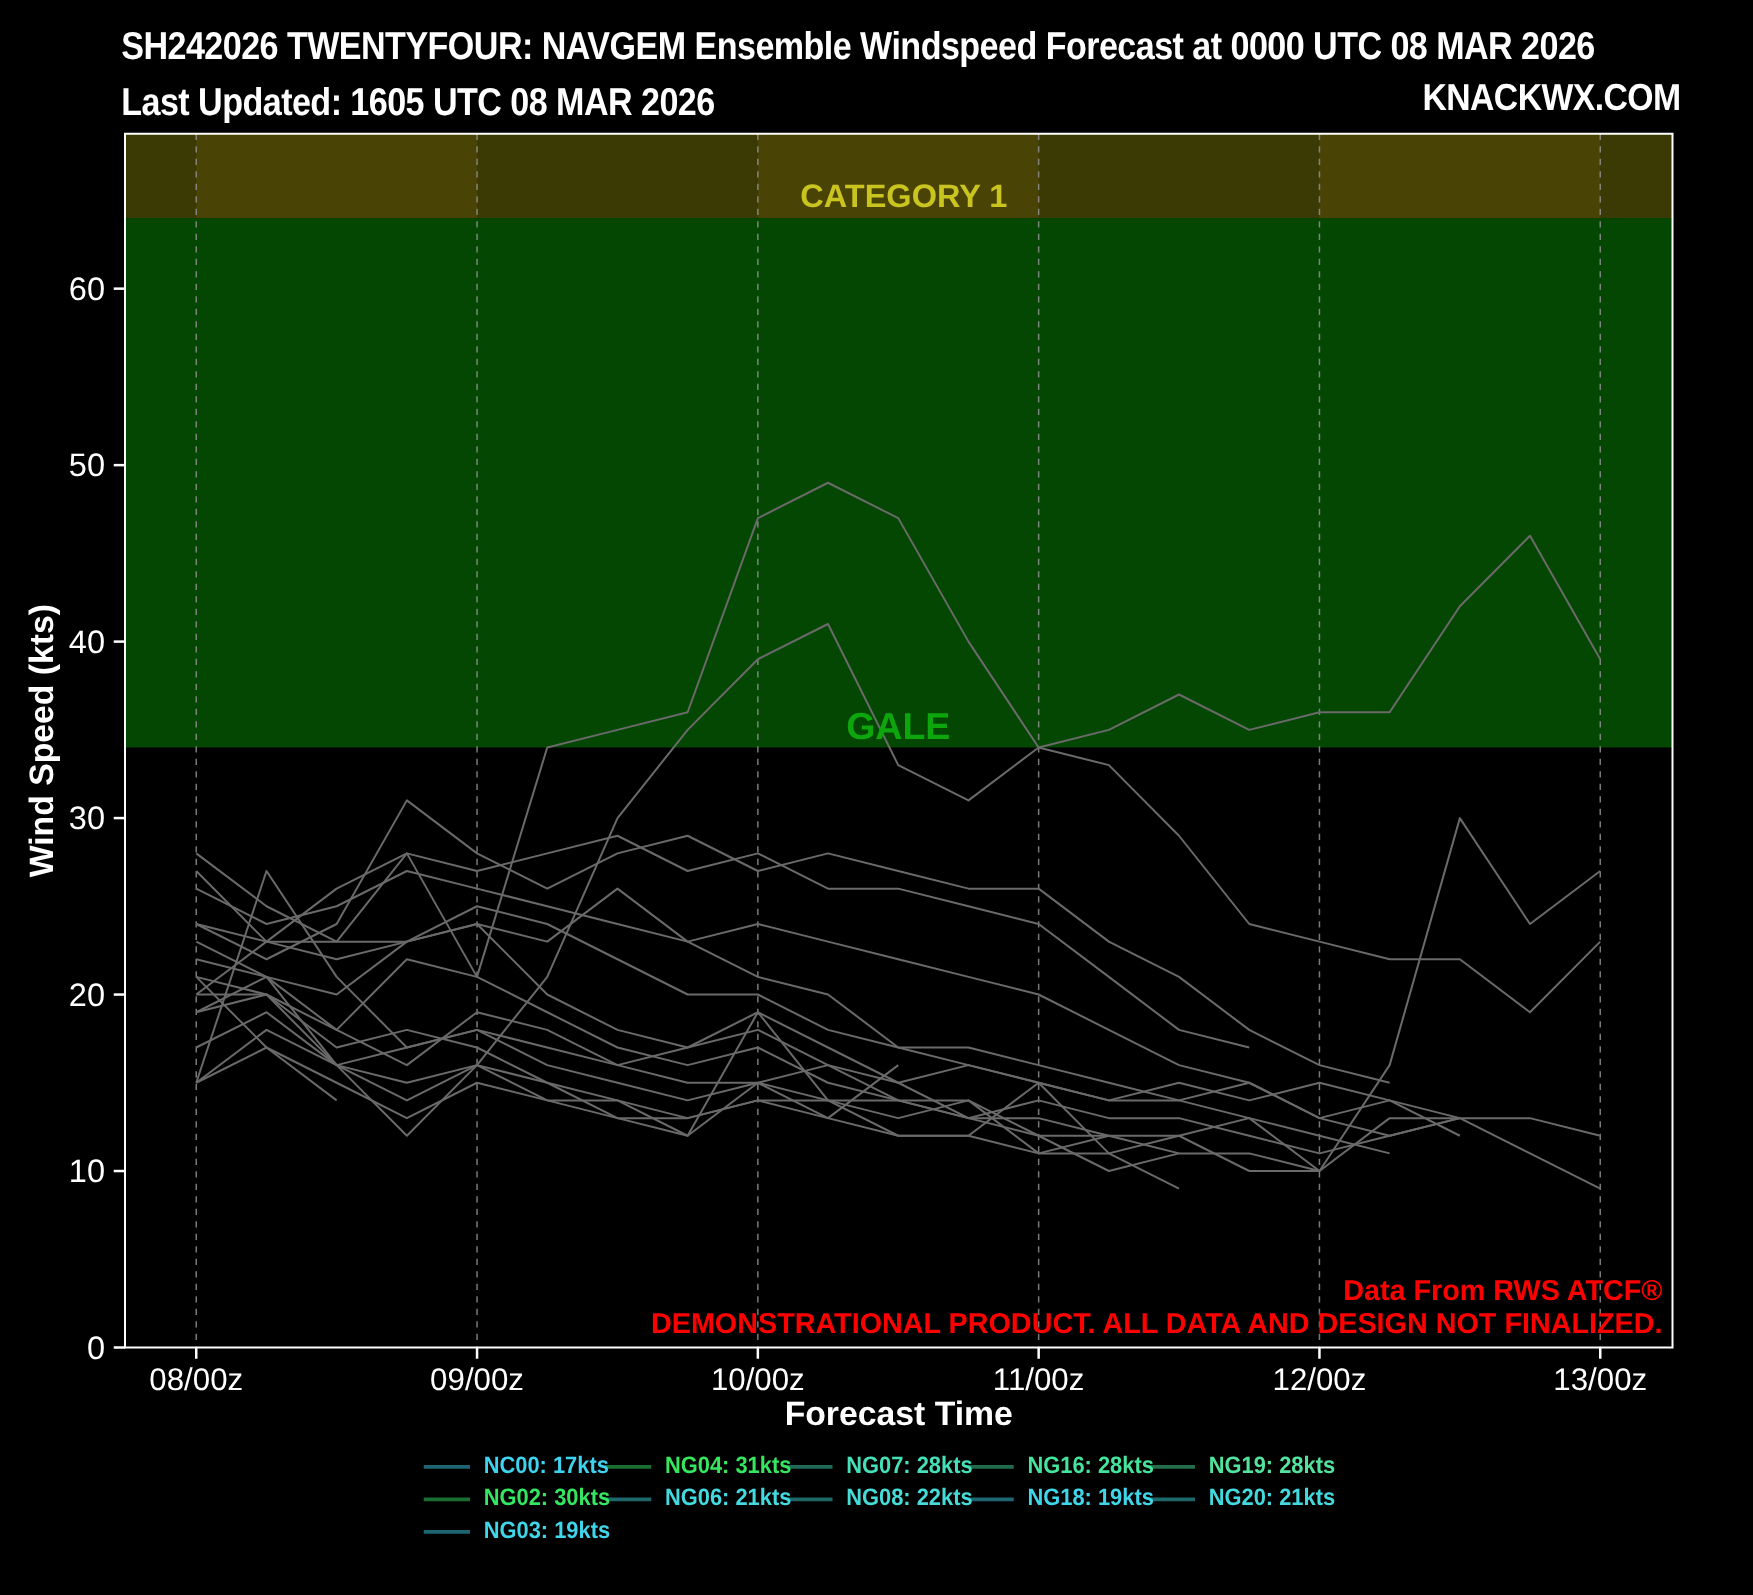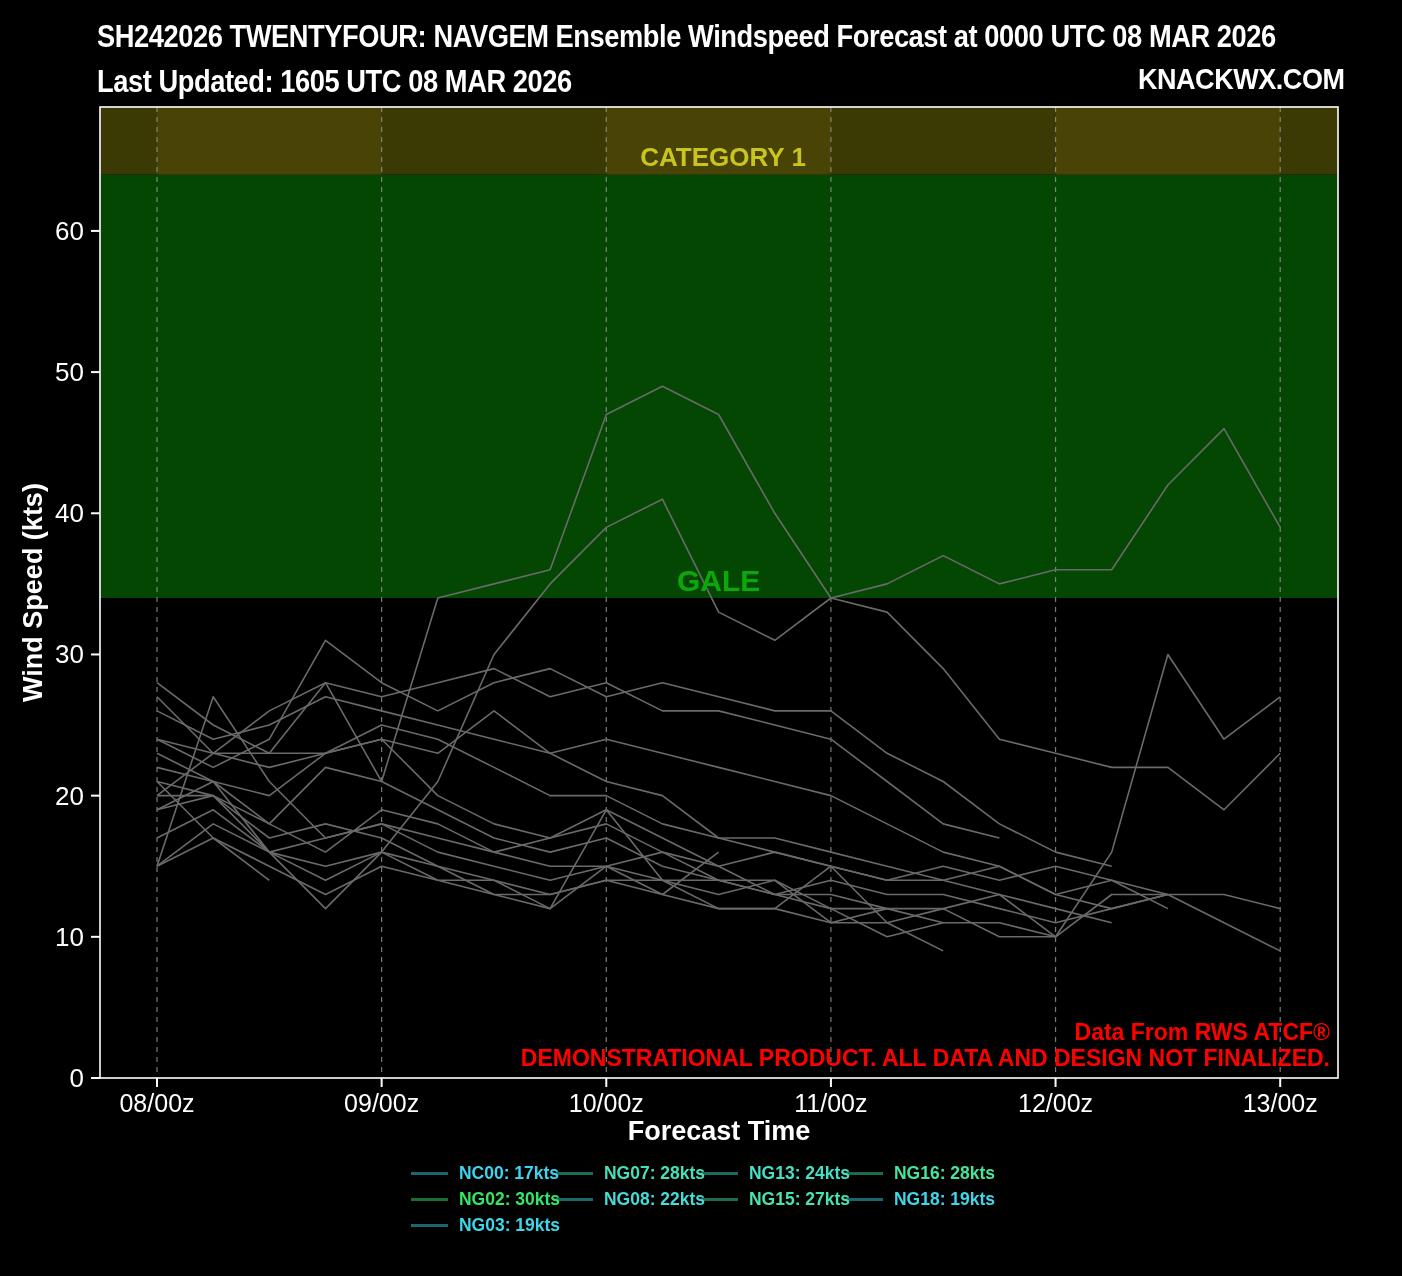--- a/index.html
+++ b/index.html
@@ -102,41 +102,51 @@
         <span class="lswatch" style="border-top-color: rgb(26, 110, 49);"></span>
         <span class="llabel" style="color: rgb(53, 230, 99);">NG02: 30kts</span>
       </div>
       <div class="litem">
         <span class="lswatch" style="border-top-color: rgb(29, 101, 112);"></span>
         <span class="llabel" style="color: rgb(64, 214, 234);">NG03: 19kts</span>
       </div>
     </div>
     <div class="lcol">
       <div class="litem">
+        <span class="lswatch" style="border-top-color: rgb(26, 110, 47);"></span>
+        <span class="llabel" style="color: rgb(54, 230, 94);">NG04: 31kts</span>
+      </div>
+      <div class="litem">
+        <span class="lswatch" style="border-top-color: rgb(30, 103, 106);"></span>
+        <span class="llabel" style="color: rgb(67, 218, 223);">NG06: 21kts</span>
+      </div>
+    </div>
+    <div class="lcol">
+      <div class="litem">
         <span class="lswatch" style="border-top-color: rgb(31, 106, 88);"></span>
         <span class="llabel" style="color: rgb(69, 224, 185);">NG07: 28kts</span>
       </div>
       <div class="litem">
         <span class="lswatch" style="border-top-color: rgb(30, 104, 102);"></span>
         <span class="llabel" style="color: rgb(69, 220, 215);">NG08: 22kts</span>
-      </div>
-    </div>
-    <div class="lcol">
-      <div class="litem">
-        <span class="lswatch" style="border-top-color: rgb(31, 106, 93);"></span>
-        <span class="llabel" style="color: rgb(72, 223, 197);">NG13: 24kts</span>
-      </div>
-      <div class="litem">
-        <span class="lswatch" style="border-top-color: rgb(32, 107, 82);"></span>
-        <span class="llabel" style="color: rgb(74, 226, 174);">NG15: 27kts</span>
       </div>
     </div>
     <div class="lcol">
       <div class="litem">
         <span class="lswatch" style="border-top-color: rgb(30, 108, 73);"></span>
         <span class="llabel" style="color: rgb(69, 228, 156);">NG16: 28kts</span>
       </div>
       <div class="litem">
         <span class="lswatch" style="border-top-color: rgb(29, 101, 112);"></span>
         <span class="llabel" style="color: rgb(64, 214, 234);">NG18: 19kts</span>
       </div>
     </div>
+    <div class="lcol">
+      <div class="litem">
+        <span class="lswatch" style="border-top-color: rgb(37, 108, 75);"></span>
+        <span class="llabel" style="color: rgb(82, 228, 158);">NG19: 28kts</span>
+      </div>
+      <div class="litem">
+        <span class="lswatch" style="border-top-color: rgb(30, 103, 106);"></span>
+        <span class="llabel" style="color: rgb(67, 218, 223);">NG20: 21kts</span>
+      </div>
+    </div>
   </div>
 
 </body></html>

